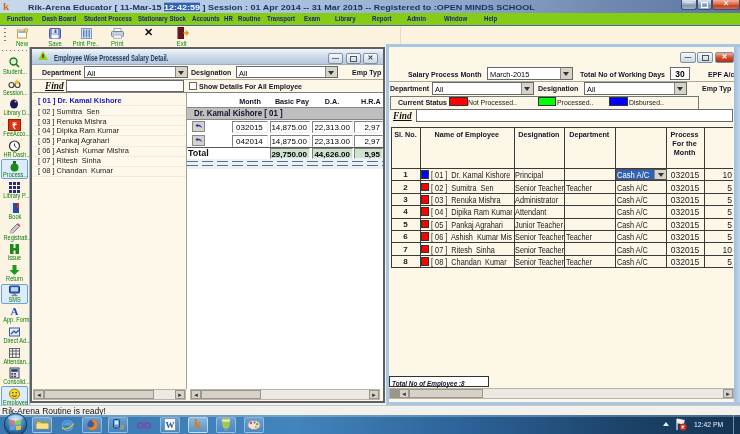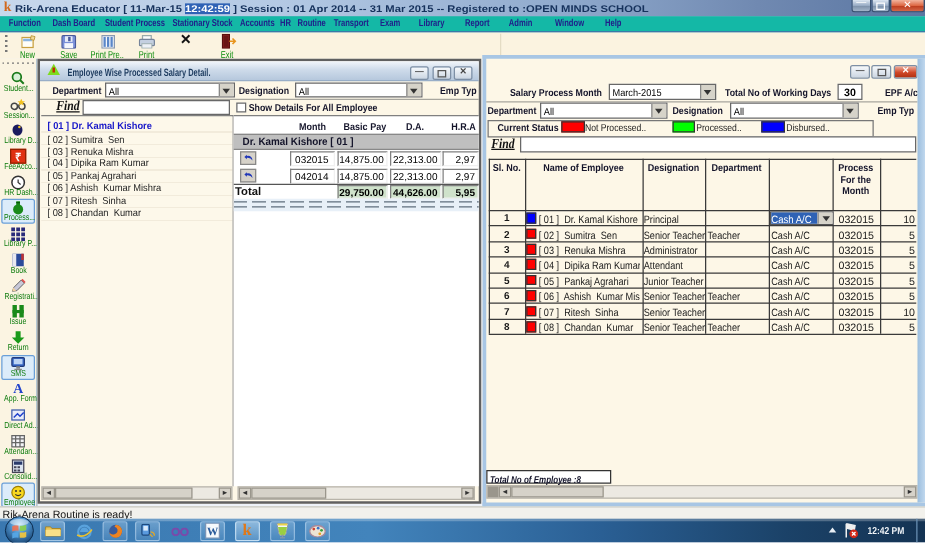--- a/index.html
+++ b/index.html
@@ -1,27 +1,27 @@
 <!DOCTYPE html>
 <html><head><meta charset="utf-8">
 <style>
 html,body{margin:0;padding:0;}
 body{width:740px;height:434px;overflow:hidden;position:relative;font-family:"Liberation Sans",sans-serif;background:#eef2f8;}
 .abs{position:absolute;}
 
 #titlebar{left:0;top:0;width:740px;height:13px;background:linear-gradient(90deg,#c8d8ec 0%,#b4c9e4 30%,#91abce 60%,#7089b1 82%,#5a76a2 100%);border-bottom:1px solid #8ea6c4;}
-#titletext{left:12px;top:2px;font-size:9px;color:#16325c;font-weight:bold;white-space:nowrap;}
+#titletext{left:28px;top:2px;font-size:9px;color:#16325c;font-weight:bold;white-space:nowrap;}
 .hl{background:#2f62b5;color:#fff;}
 #applogo{left:3px;top:0px;font-size:11px;color:#d2691e;font-weight:bold;font-family:"Liberation Serif",serif;}
 .winbtn{top:0px;height:10px;border:1px solid #39506f;border-top:none;border-radius:0 0 3px 3px;box-sizing:border-box;color:#fff;text-align:center;font-size:8px;line-height:8px;}
 #btnmin{left:681px;width:16px;background:linear-gradient(#dde7f2,#97abc4 50%,#7b8fa8 51%,#a3b5ca);}
 #btnmax{left:697px;width:15px;background:linear-gradient(#dde7f2,#97abc4 50%,#7b8fa8 51%,#a3b5ca);}
 #btncls{left:712px;width:28px;background:linear-gradient(#f2b49e,#dd6743 50%,#bb3a1b 51%,#d4684a);}
 
-#menubar{left:0;top:13px;width:740px;height:12px;background:#14b8a6;border-bottom:1px solid #4a64a8;}
+#menubar{left:0;top:13px;width:740px;height:12px;background:#84cc16;border-bottom:1px solid #4a64a8;}
 .mi{position:absolute;top:1px;font-size:8px;font-weight:bold;color:#20208a;white-space:nowrap;transform:scaleX(0.76);transform-origin:0 0;}
 
 #toolbar{left:0;top:26px;width:740px;height:21px;background:#fbf3e0;}
 .tbi{position:absolute;top:13px;width:40px;text-align:center;font-size:8px;color:#0b8a0b;}
 .tbi i{display:inline-block;transform:scaleX(0.75);transform-origin:50% 50%;font-style:normal;white-space:nowrap;}
 
 #sidebar{left:0;top:47px;width:29px;height:358px;background:#fbf4e2;border-right:1px solid #9db6cc;}
 .sbl{position:absolute;left:0;width:29px;text-align:center;font-size:7px;color:#0b7a0b;}
 .sbl i{display:inline-block;transform:scaleX(0.8);transform-origin:50% 50%;font-style:normal;white-space:nowrap;}
 .sbl.nav{color:#0b7a0b;}
@@ -315,21 +315,21 @@
       <circle cx="7.5" cy="2.5" r="1.1" fill="#3a70c8"></circle>
       <circle cx="10.2" cy="4.2" r="1.1" fill="#3aa040"></circle>
       <circle cx="8.8" cy="7" r="1.1" fill="#e8a020"></circle>
     </svg>
 <div style="position:absolute;left:663px;top:7px;width:0;height:0;border-left:3.5px solid transparent;border-right:3.5px solid transparent;border-bottom:4px solid #e8eef4;"></div>
 <svg style="position:absolute;left:674px;top:3px;" width="13" height="13">
       <path d="M3 1 v11 M3 1 l7 1.5 -0.6 3.5 -6.4 -1.5" fill="#f0f0f0" stroke="#f0f0f0" stroke-width="1.2"></path>
       <circle cx="9" cy="9" r="3.5" fill="#d02818"></circle>
       <path d="M7.6 7.6 l2.8 2.8 m0 -2.8 l-2.8 2.8" stroke="#fff" stroke-width="1.1"></path>
     </svg>
-<div style="position:absolute;left:694px;top:5px;font-size:8px;color:#f0f4f8;font-weight:bold;"><span style="display:inline-block;transform:scaleX(0.85);transform-origin:0 50%;white-space:nowrap;">12:42 PM</span></div>
+<div style="position:absolute;left:694px;top:5px;font-size:8px;color:#f0f4f8;"><span style="display:inline-block;transform:scaleX(0.85);transform-origin:0 50%;white-space:nowrap;">12:42 PM</span></div>
 <div style="position:absolute;left:733px;top:0;width:1px;height:19px;background:#6a90b4;"></div>
 </div>
 
 <div class="abs" id="lw">
     <div id="lwin">
 <div id="lwtitle">
         <div class="warn" style="left:6px;top:2px;"></div>
         <span class="t">Employee Wise Processed Salary Detail.</span>
       </div>
 <div class="cwbtn" style="left:296px;top:4px;width:15px;">—</div>

